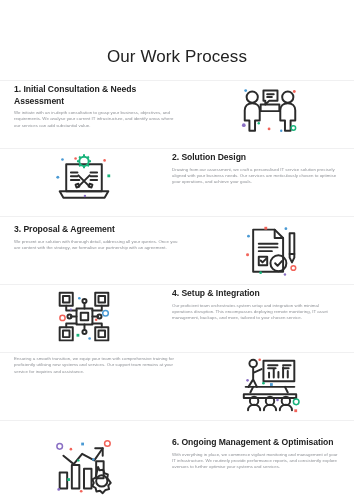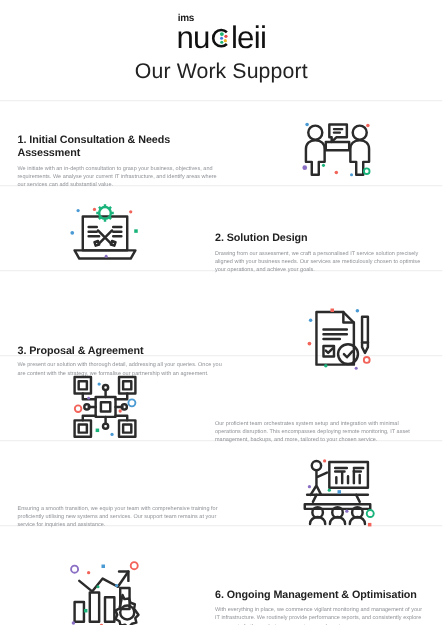--- a/index.html
+++ b/index.html
@@ -32,21 +32,21 @@
   .logo-mark svg { display:block; }
 
   .page-title {
     position:absolute; top:47px; left:0; width:354px; text-align:center;
     font-size:17px; font-weight:400; color:#222; letter-spacing:0.1px;
   }
 
   
   .step {
     position:absolute; width:354px; height:67px;
-    display:flex; align-items:flex-end;
+    display:flex; align-items:flex-start;
   }
   .step .txt { width:186px; }
   .step .art { width:168px; display:flex; justify-content:center; align-items:center; }
   .step.left .txt  { order:1; padding-left:14px; padding-right:8px; }
   .step.left .art  { order:2; }
   .step.right .art { order:1; }
   .step.right .txt { order:2; padding-left:4px; padding-right:16px; }
 
   .step h3 {
     font-size:8.6px; font-weight:700; color:#222; line-height:11.5px;
@@ -62,41 +62,22 @@
     background:#f0f0f1;
   }
 
   .icon { width:60px; height:58px; display:block; }
 </style>
 </head>
 <body>
 
 <div class="page">
 
-  <div class="logo-wrap">
-    <div class="logo">
-      <div class="logo-sup">ims</div>
-      <div class="logo-main">
-        <span class="seg">nu</span>
-        <span class="logo-mark">
-          <svg width="17" height="17" viewBox="0 0 34 34">
-            <path d="M27 7.5A13 13 0 1 0 27 26.5" fill="none" stroke="#111" stroke-width="4.2" stroke-linecap="butt"></path>
-            <circle cx="19" cy="10.5" r="3.1" fill="#1fb573"></circle>
-            <circle cx="25.5" cy="14" r="2.6" fill="#e8474b"></circle>
-            <circle cx="18.5" cy="17" r="2.4" fill="#3f7de0"></circle>
-            <circle cx="24.5" cy="21" r="2.6" fill="#f0b323"></circle>
-            <circle cx="18.8" cy="23.6" r="2.5" fill="#1fb573"></circle>
-          </svg>
-        </span>
-        <span class="seg">leii</span>
-      </div>
-    </div>
-  </div>
-
-  <div class="page-title">Our Work Support</div>
+
+  <div class="page-title">Our Work Process</div>
 
   <div class="divider" style="top:80px"></div>
   <div class="divider" style="top:148px"></div>
   <div class="divider" style="top:216px"></div>
   <div class="divider" style="top:284px"></div>
   <div class="divider" style="top:352px"></div>
   <div class="divider" style="top:420px"></div>
 
   <div class="step left" style="top:84px">
     <div class="txt">
@@ -147,21 +128,21 @@
         <rect x="57" y="24" width="3" height="3" fill="#19b37b"></rect>
         <circle cx="33" cy="47" r="1.3" fill="#8a6fc4"></circle>
       </svg>
     </div>
     <div class="txt">
       <h3>2. Solution Design</h3>
       <p>Drawing from our assessment, we craft a personalised IT service solution precisely aligned with your business needs. Our services are meticulously chosen to optimise your operations, and achieve your goals.</p>
     </div>
   </div>
 
-  <div class="step left" style="top:235px">
+  <div class="step left" style="top:224px">
     <div class="txt">
       <h3>3. Proposal &amp; Agreement</h3>
       <p>We present our solution with thorough detail, addressing all your queries. Once you are content with the strategy, we formalise our partnership with an agreement.</p>
     </div>
     <div class="art">
       <svg class="icon" viewBox="0 0 64 62">
         <g fill="none" stroke="#2b2b2b" stroke-width="2.1" stroke-linecap="round" stroke-linejoin="round">
           <path d="M14 6h23l9 9v36H14z"></path>
           <path d="M37 6v9h9"></path>
           <path d="M20 21h20M20 25h20M20 29h14"></path>
@@ -207,20 +188,21 @@
         <circle cx="27" cy="11" r="1.4" fill="#4a9ad4"></circle>
         <circle cx="55" cy="27" r="3" fill="none" stroke="#4a9ad4" stroke-width="1.6"></circle>
         <circle cx="9" cy="32" r="2.8" fill="none" stroke="#f2645a" stroke-width="1.6"></circle>
         <rect x="24" y="49" width="3" height="3" fill="#19b37b"></rect>
         <circle cx="45" cy="34" r="1.4" fill="#f2645a"></circle>
         <circle cx="38" cy="54" r="1.4" fill="#4a9ad4"></circle>
         <circle cx="18" cy="23" r="1.2" fill="#8a6fc4"></circle>
       </svg>
     </div>
     <div class="txt">
+      <h3>4. Setup &amp; Integration</h3>
       <p>Our proficient team orchestrates system setup and integration with minimal operations disruption. This encompasses deploying remote monitoring, IT asset management, backups, and more, tailored to your chosen service.</p>
     </div>
   </div>
 
   <div class="step left" style="top:356px">
     <div class="txt">
       <p>Ensuring a smooth transition, we equip your team with comprehensive training for proficiently utilising new systems and services. Our support team remains at your service for inquiries and assistance.</p>
     </div>
     <div class="art">
       <svg class="icon" viewBox="0 0 64 62">

